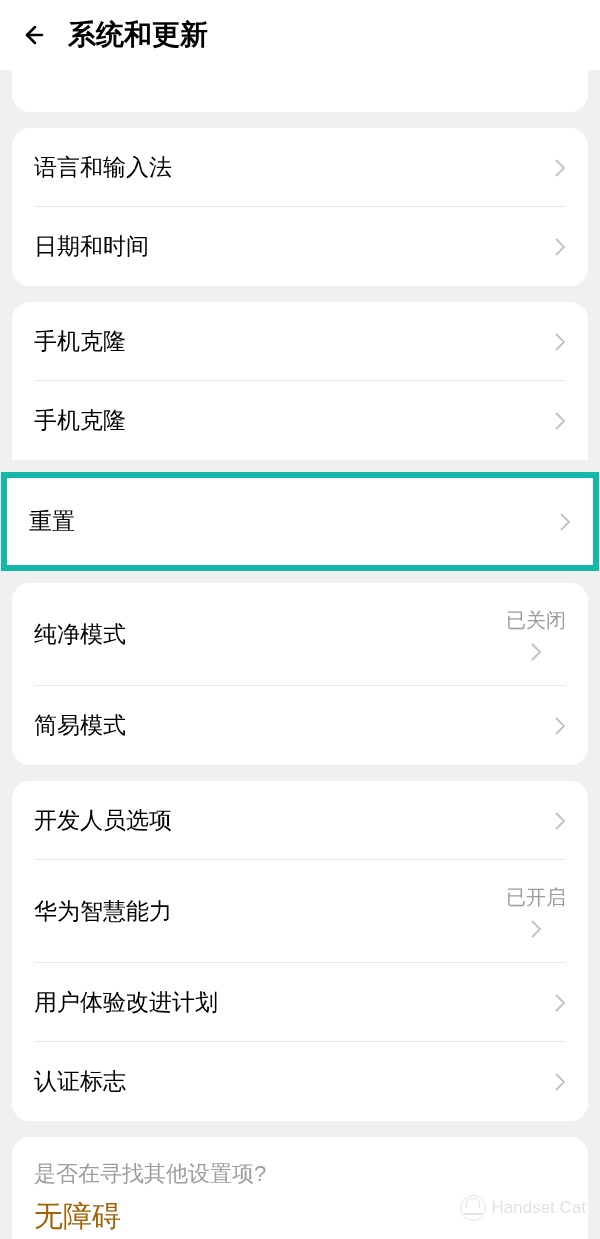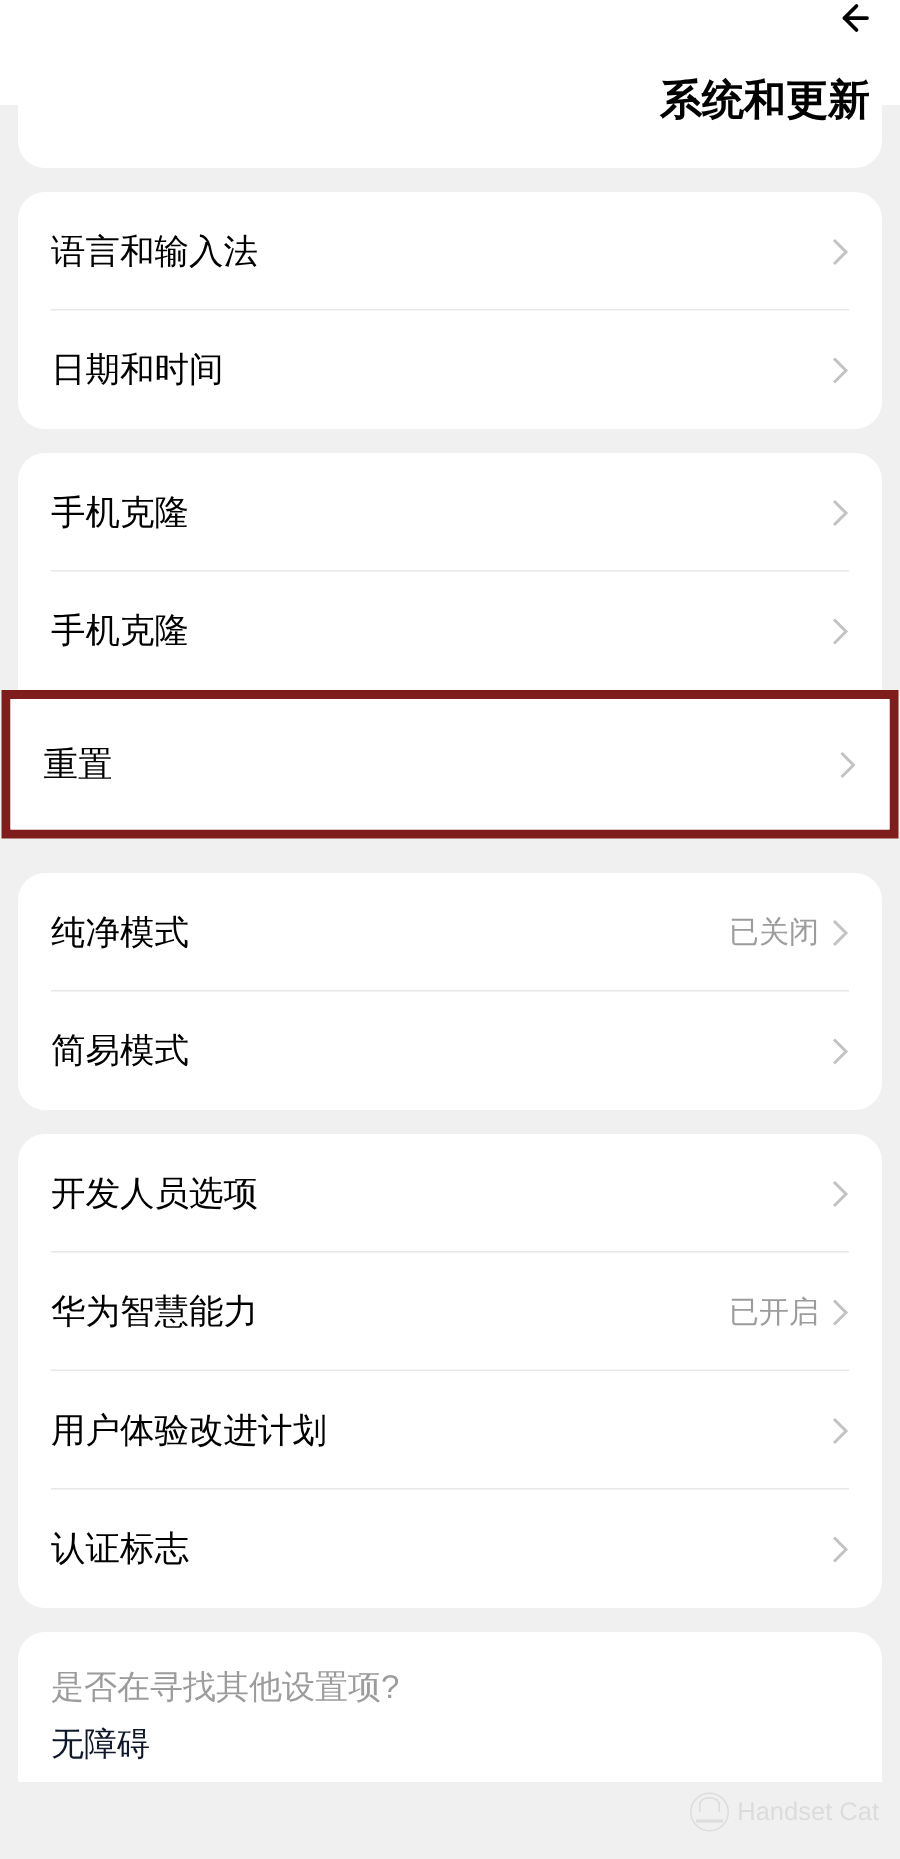--- a/index.html
+++ b/index.html
@@ -8,24 +8,23 @@
       height: 1239px;
       background: #f0f0f0;
       font-family: -apple-system, "PingFang SC", "Microsoft YaHei", sans-serif;
       overflow: hidden;
       position: relative;
     }
     .header {
       background: #ffffff;
       height: 70px;
       display: flex;
-      align-items: flex-end;
+      align-items: center;
       padding: 0 20px;
       gap: 24px;
-      flex-direction: column;
     }
     .back-arrow {
       width: 24px;
       height: 24px;
       display: flex;
       align-items: center;
       justify-content: center;
       color: #000;
     }
     .header-title {
@@ -64,52 +63,53 @@
       background: #e8e8e8;
     }
     .row-label {
       font-size: 23px;
       color: #000;
     }
     .row-right {
       display: flex;
       align-items: center;
       gap: 8px;
+      flex-direction: column;
     }
     .row-value {
       font-size: 20px;
       color: #9c9c9c;
     }
     .chevron {
       width: 12px;
       height: 20px;
       color: #c3c3c3;
     }
     .highlight-wrap {
-      border: 6px solid #7f1d1d;
-      margin: 0 1px;
+      border: 6px solid #14b8a6;
+      margin: 12px 1px;
     }
     .highlight-wrap .row {
       background: #fff;
       padding: 28px 22px;
     }
     .search-card {
       background: #fff;
       margin: 16px 12px 0 12px;
       border-radius: 18px 18px 0 0;
       padding: 22px 22px 10px 22px;
     }
     .search-text {
       font-size: 22px;
       color: #9c9c9c;
       margin-bottom: 8px;
     }
     .search-link {
-      font-size: 22px;
-      color: #0f172a;
+      font-size: 29px;
+      color: #a16207;
     }
     .watermark {
       position: absolute;
       right: 14px;
       bottom: 18px;
       display: flex;
       align-items: center;
       gap: 6px;
       opacity: 0.6;
     }
@@ -136,21 +136,21 @@
       border-bottom: none;
     }
     .watermark-icon::after {
       content: "";
       position: absolute;
       left: 3px; right: 3px;
       bottom: 5px;
       height: 2px;
       background: #cfcfcf;
     }
-    .card-tight { margin-top: 23px; }
+    .card-tight { margin-top: 12px; }
     .card-before-highlight {
       border-radius: 18px 18px 0 0;
     }
   </style>
 </head>
 <body>
 
 <div class="header">
   <div class="back-arrow">
     <svg viewBox="0 0 24 24" width="26" height="26" fill="none" stroke="currentColor" stroke-width="2.5" stroke-linecap="round" stroke-linejoin="round">

